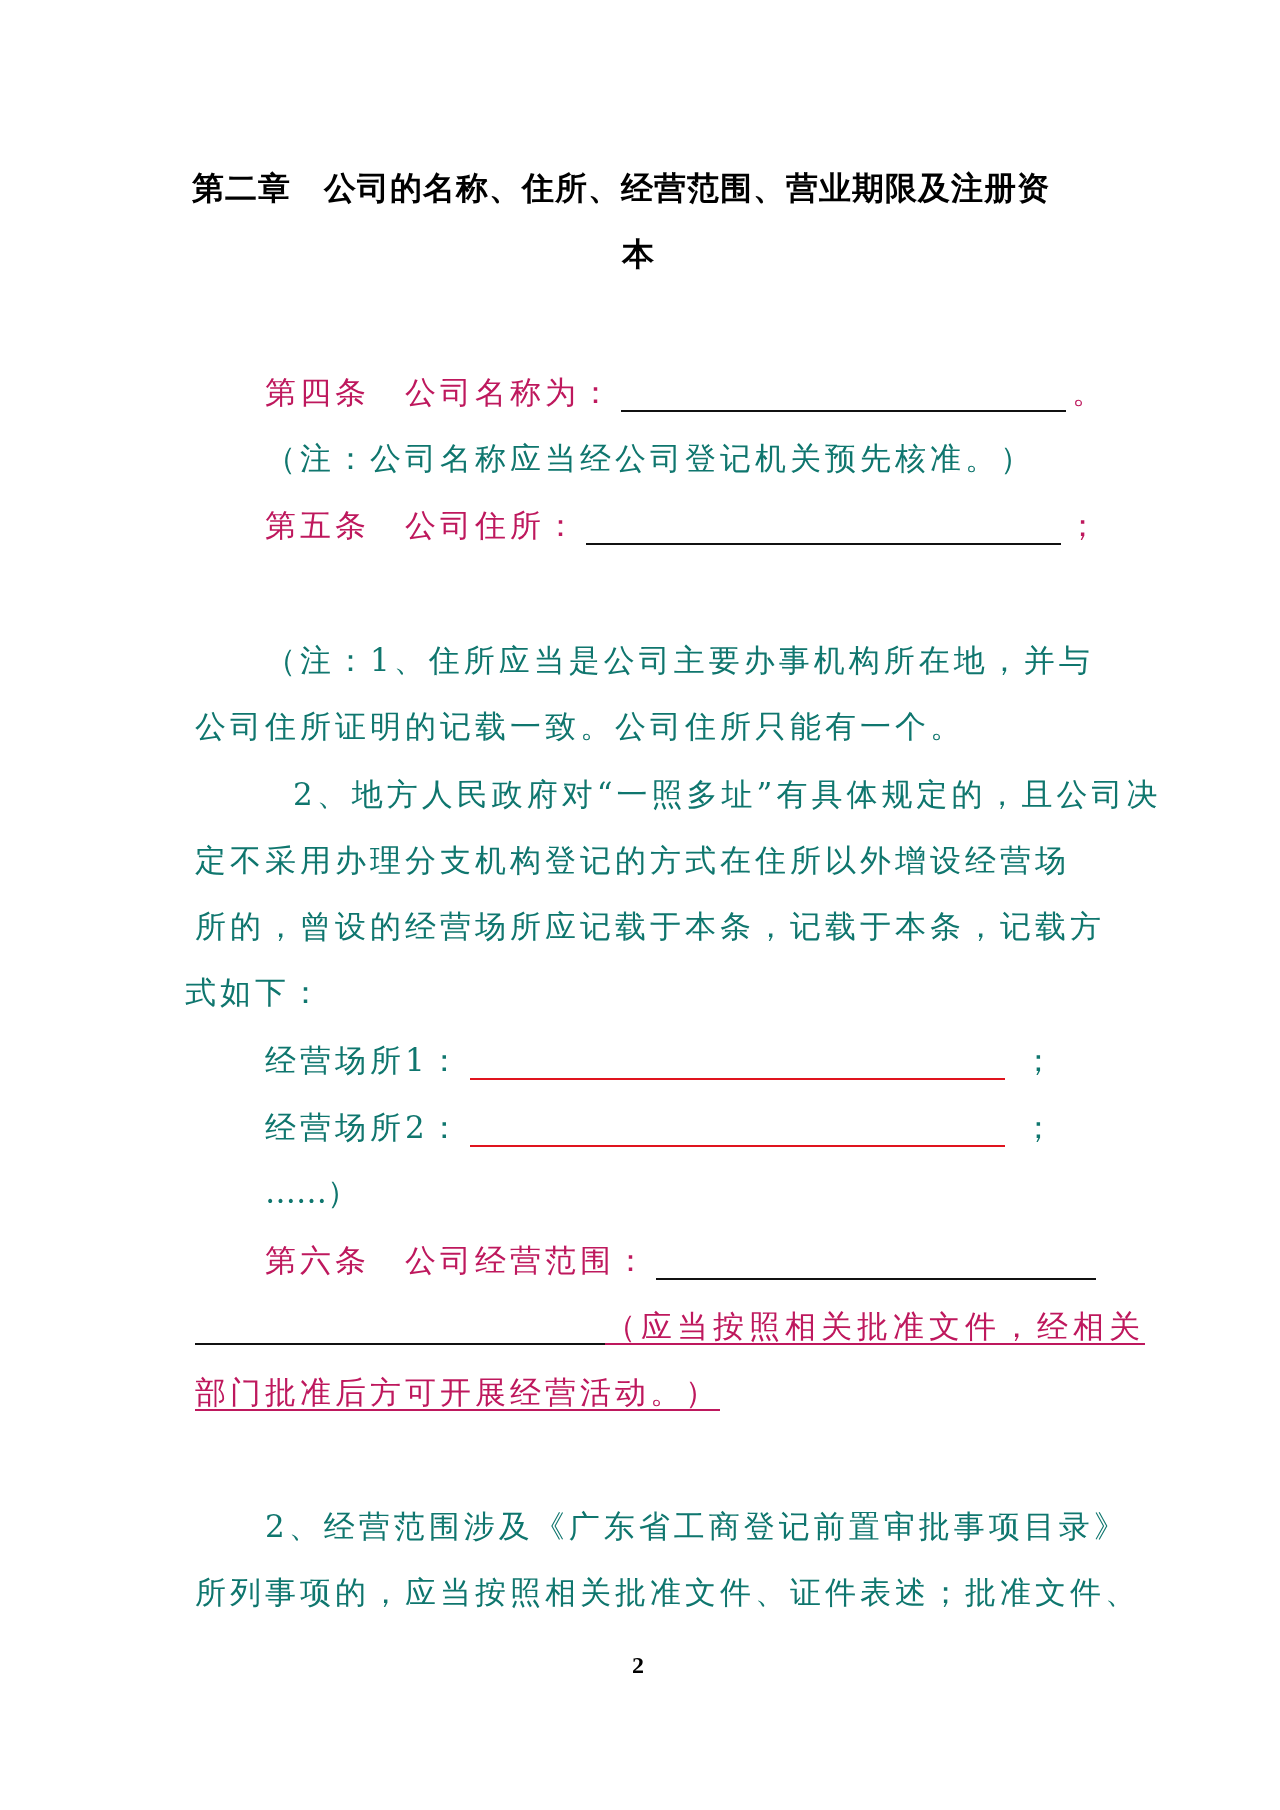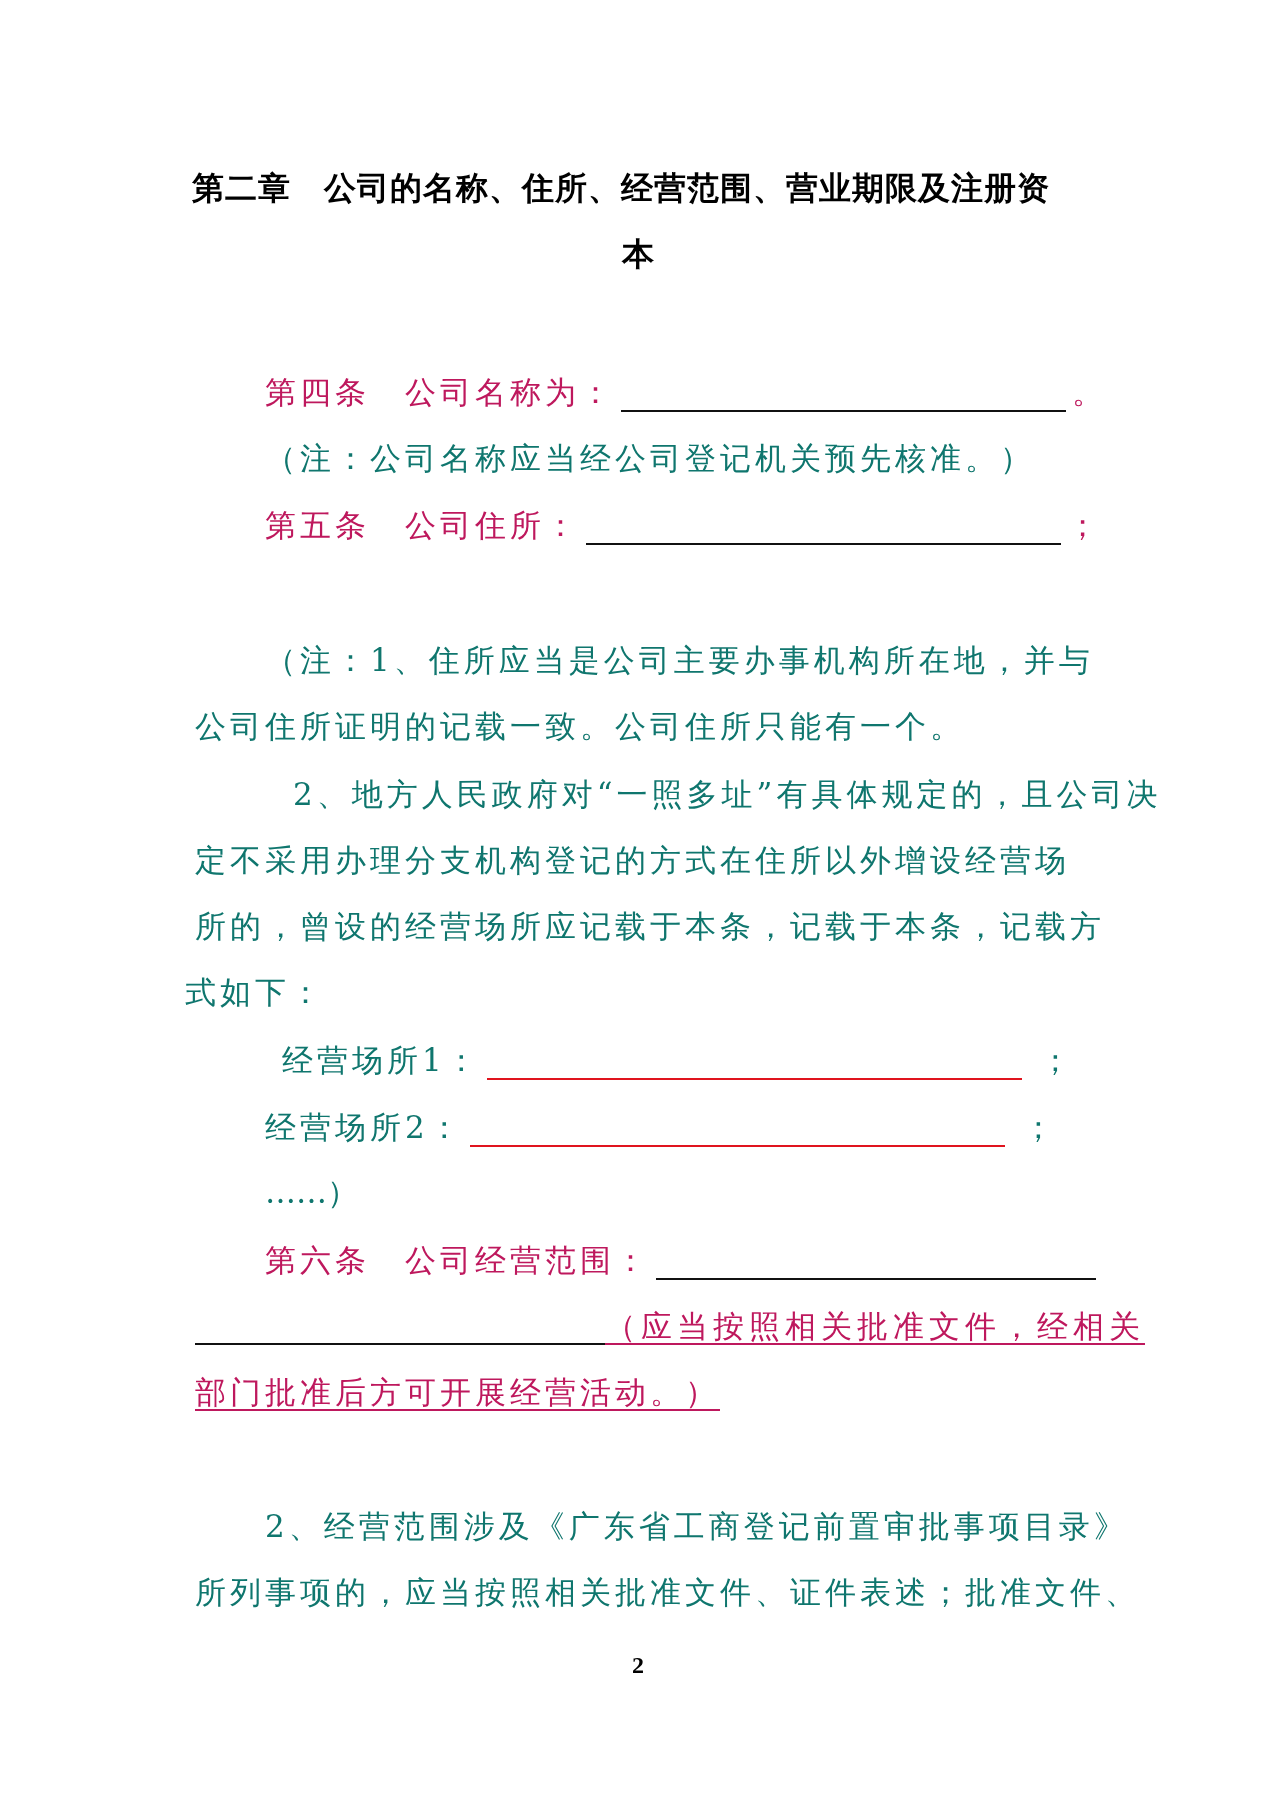--- a/index.html
+++ b/index.html
@@ -34,21 +34,21 @@
   </div>
 
   <div class="line red" style="left:265px; top:640px;">（注：1、住所应当是公司主要办事机构所在地，并与</div>
   <div class="line red" style="left:195px; top:706px;">公司住所证明的记载一致。公司住所只能有一个。</div>
 
   <div class="line red" style="left:265px; top:774px;margin-left:28px;">2、地方人民政府对“一照多址”有具体规定的，且公司决</div>
   <div class="line red" style="left:195px; top:840px;">定不采用办理分支机构登记的方式在住所以外增设经营场</div>
   <div class="line red" style="left:195px; top:906px;">所的，曾设的经营场所应记载于本条，记载于本条，记载方</div>
   <div class="line red" style="left:185px; top:972px;">式如下：</div>
 
-  <div class="line red" style="left:282px; top:1040px;">
+  <div class="line red" style="left:265px; top:1040px;">
     <span>经营场所1：</span><span class="blank red-line" style="width:535px;"></span><span style="margin-left:12px;">；</span>
   </div>
   <div class="line red" style="left:265px; top:1107px;">
     <span>经营场所2：</span><span class="blank red-line" style="width:535px;"></span><span style="margin-left:12px;">；</span>
   </div>
   <div class="line red" style="left:265px; top:1172px; letter-spacing:0;">……）</div>
 
   <div class="line black" style="left:265px; top:1240px;">
     <span>第六条　公司经营范围：</span><span class="blank" style="width:440px;"></span>
   </div>

